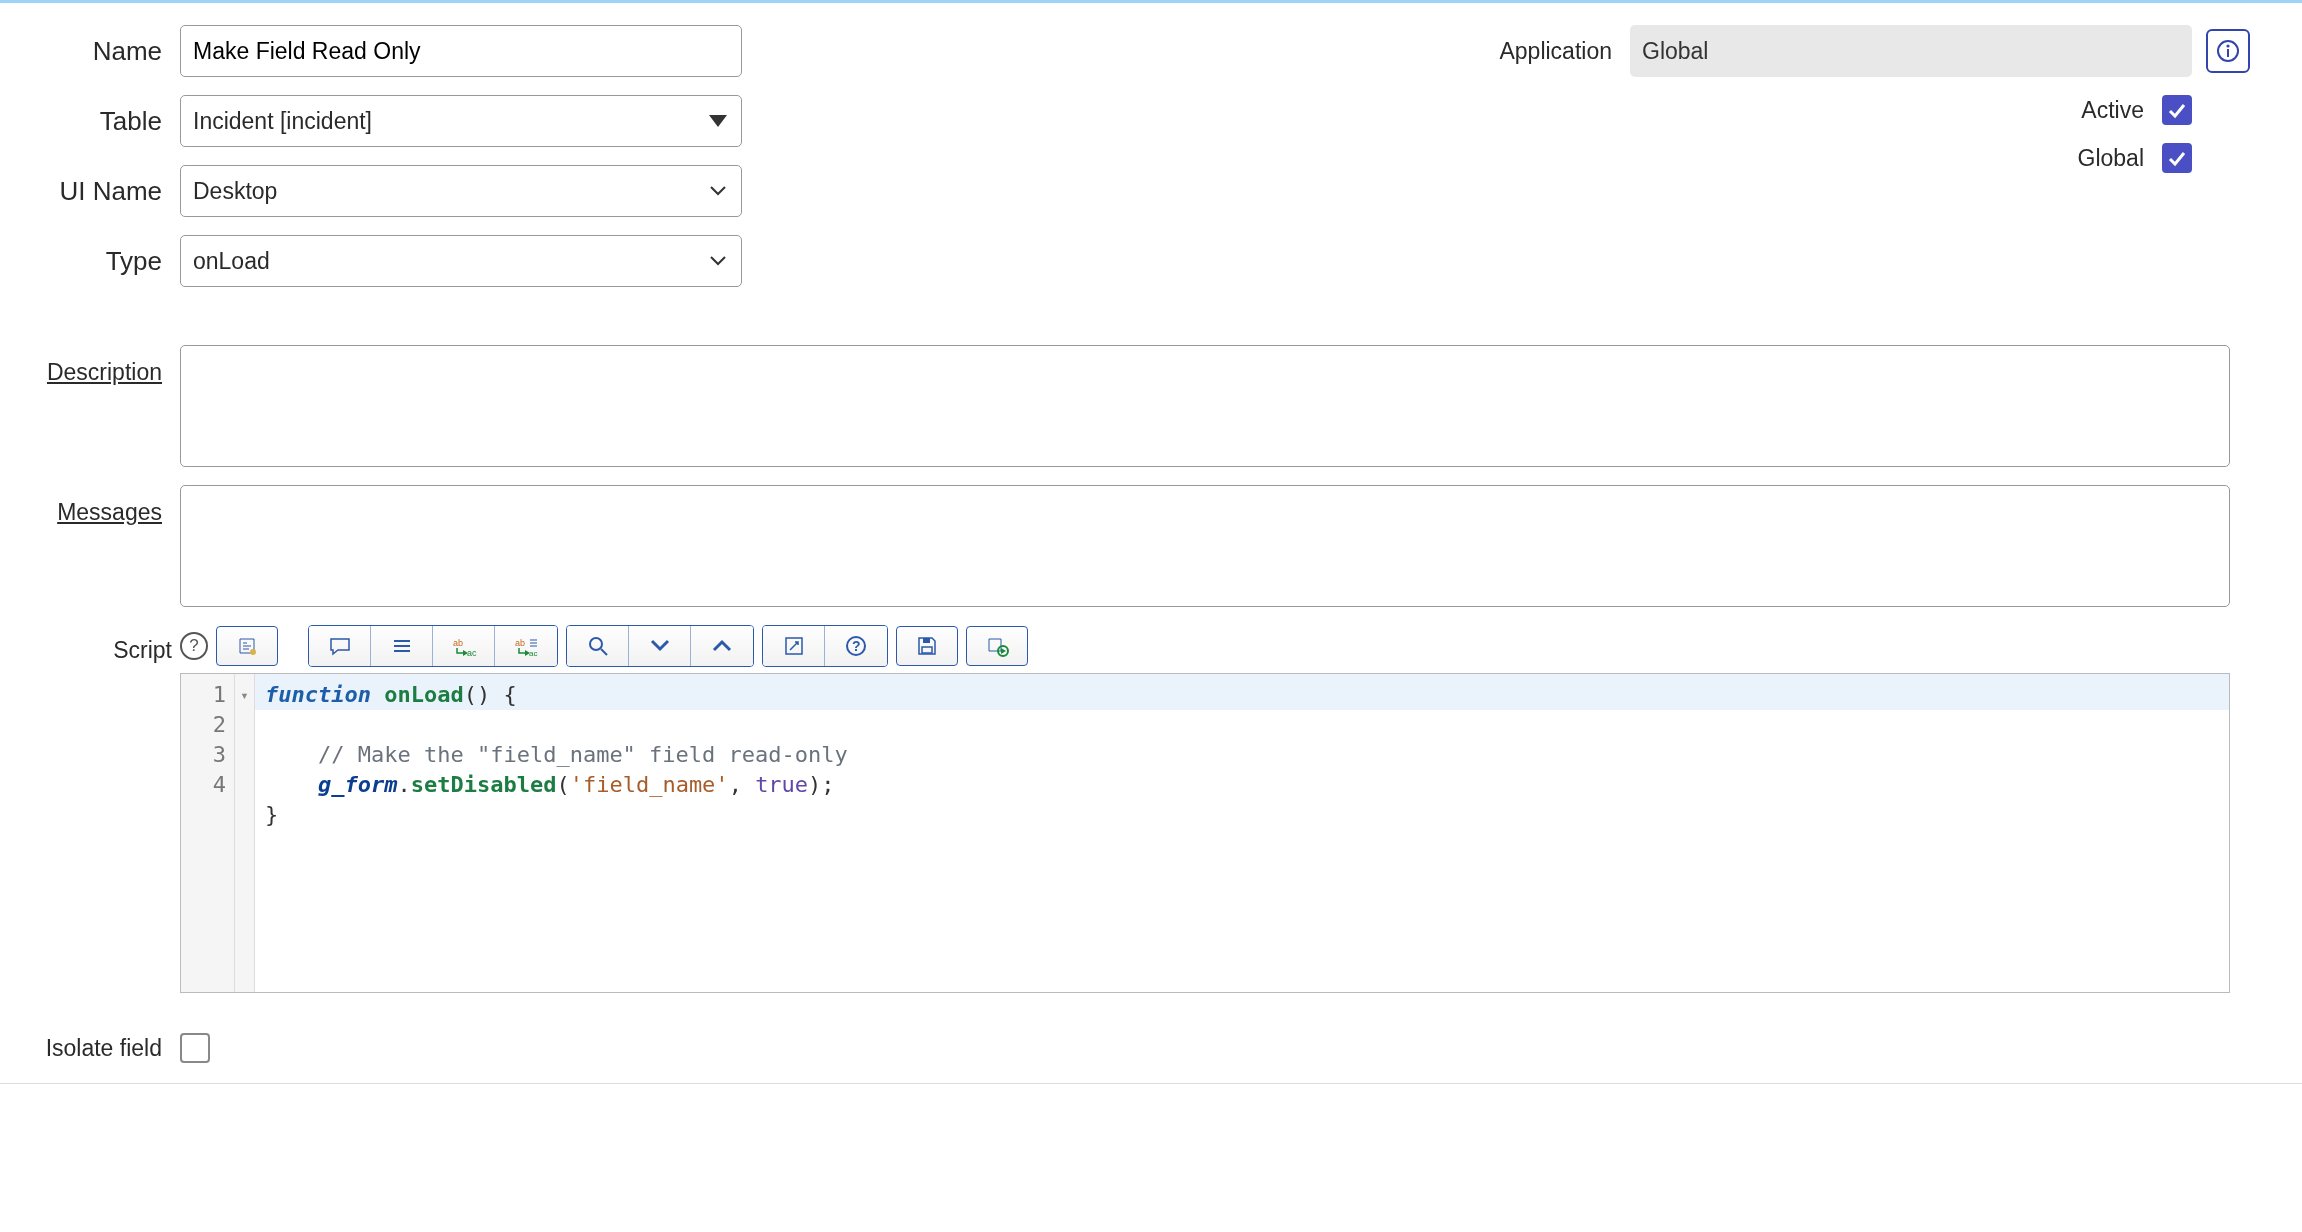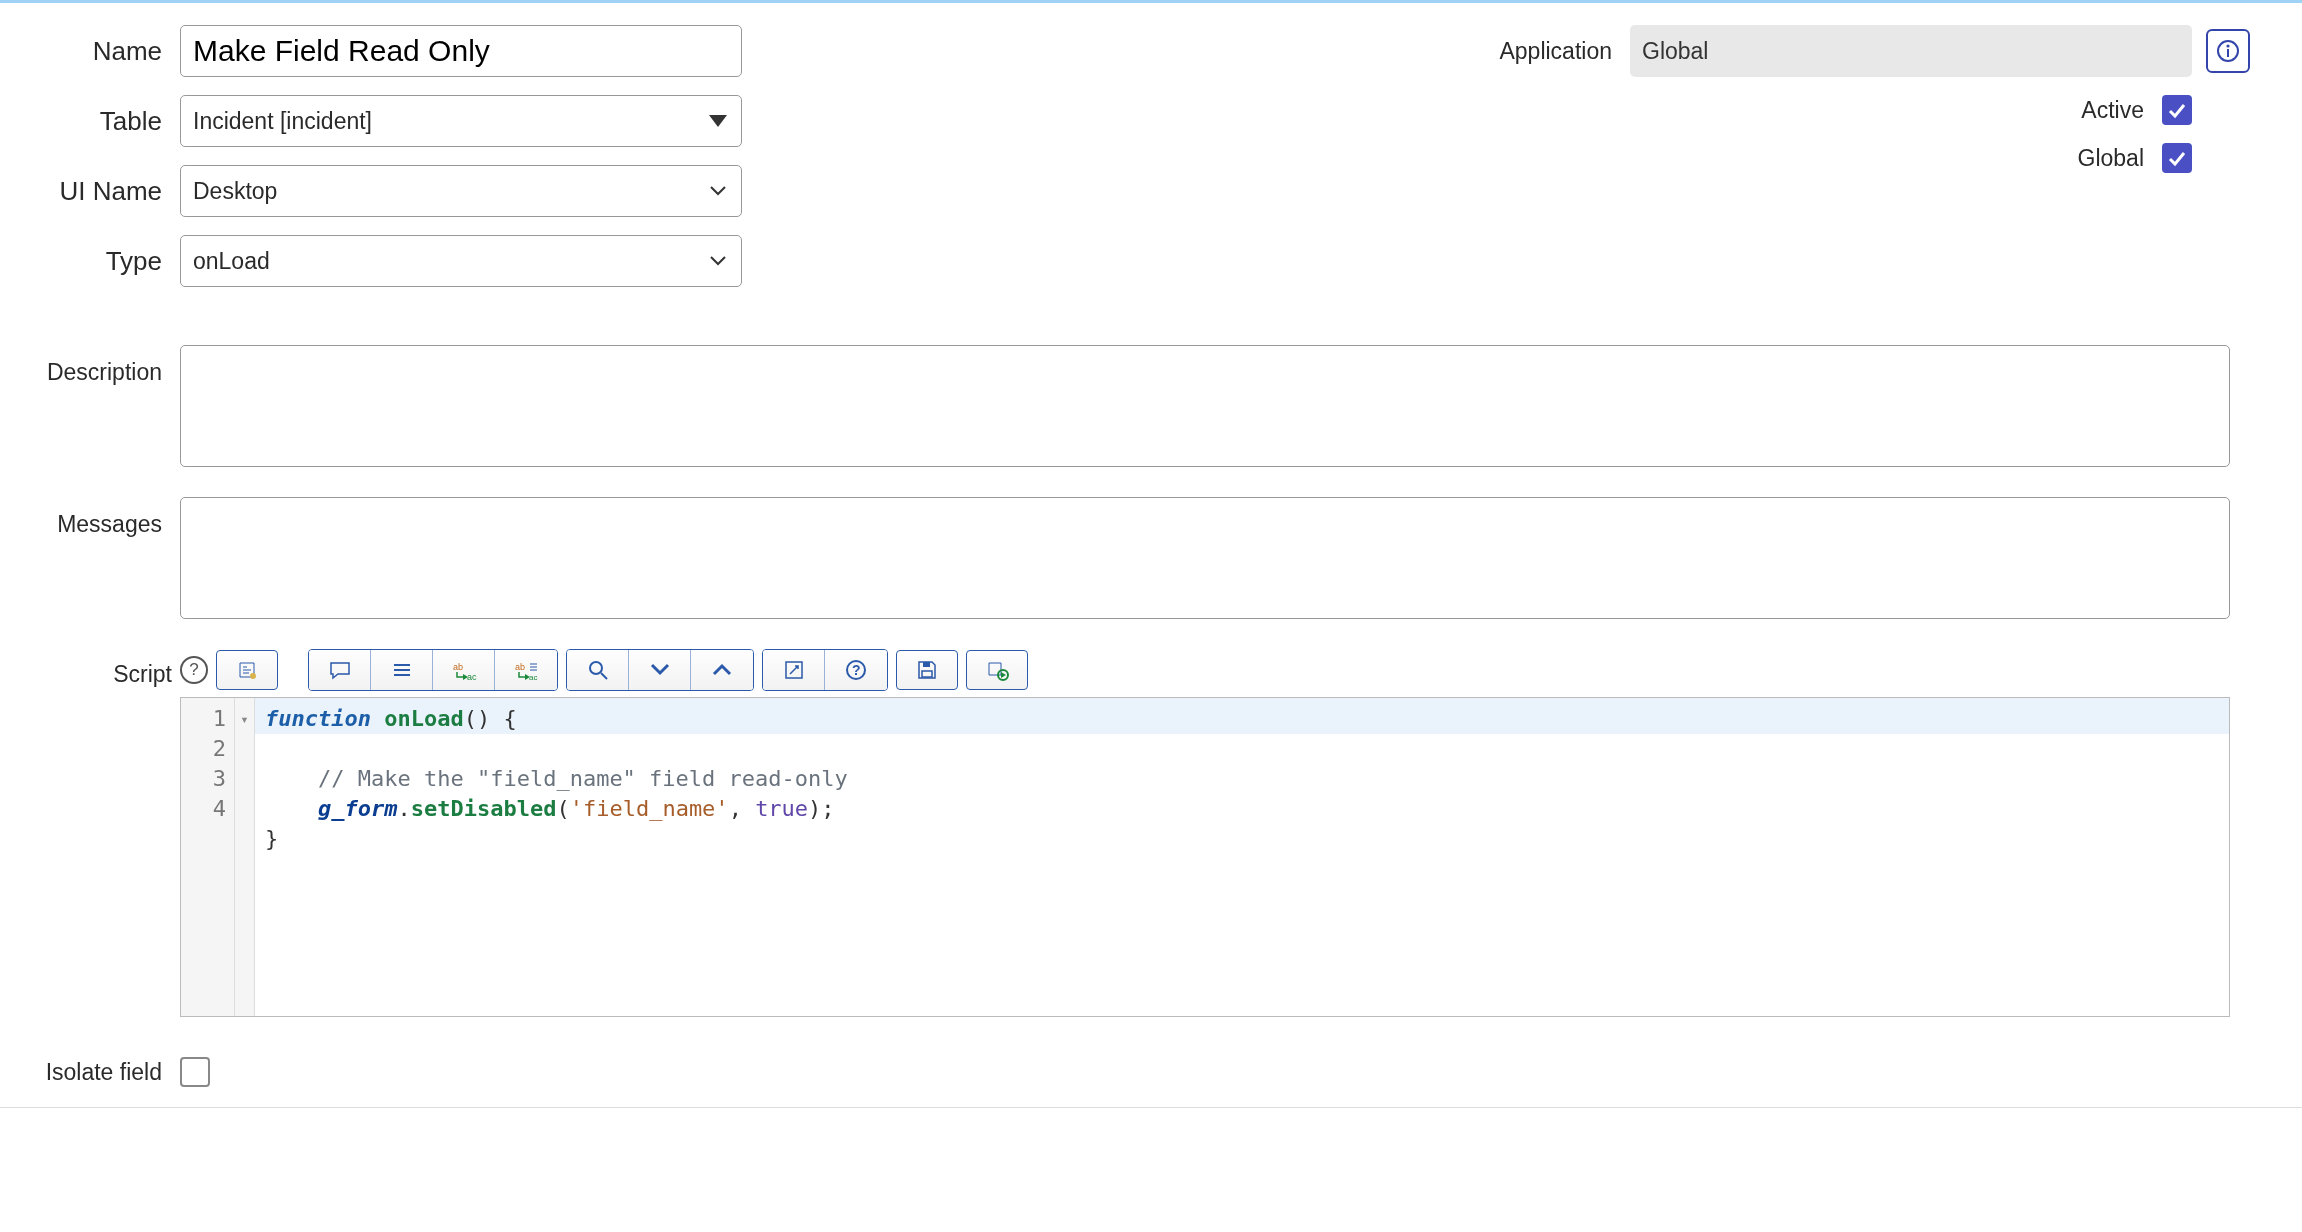--- a/index.html
+++ b/index.html
@@ -27,21 +27,21 @@
     font-size: 26px;
     color: #2a2a2a;
   }
   .row-right { display: flex; align-items: center; justify-content: flex-end; margin-bottom: 18px; }
   .row-right .lbl-r { font-size: 23px; padding-right: 18px; }
   .textinput {
     height: 52px;
     border: 1px solid #989898;
     border-radius: 5px;
     padding: 0 12px;
-    font-size: 30px;
+    font-size: 23px;
     background: #fff;
     width: 562px;
   }
   .readonlybox {
     height: 52px;
     border-radius: 5px;
     padding: 0 12px;
     font-size: 23px;
     background: #e8e8e8;
     width: 562px;
@@ -69,21 +69,21 @@
   .chk {
     width: 30px; height: 30px;
     border: 2px solid #888; border-radius: 4px;
     display: inline-flex; align-items: center; justify-content: center;
     background: #fff;
   }
   .chk.checked {
     background: #4a4fc4; border-color: #4a4fc4;
   }
   .chk.checked svg { stroke: #fff; }
-  .fullrow { display: flex; align-items: flex-start; margin-bottom: 30px; }
+  .fullrow { display: flex; align-items: flex-start; margin-bottom: 18px; text-decoration: underline; }
   .fullrow .lbl { flex: 0 0 168px; text-align: right; padding-right: 18px; font-size: 23px; padding-top: 14px;}
   .bigtext {
     flex: 1; height: 122px; border: 1px solid #989898;
     border-radius: 5px; background: #fff; margin-right: 60px;
     padding: 10px 12px; font-size: 22px; resize: none;
     font-family: inherit;
   }
 
   .scriptrow { display: flex; align-items: flex-start; }
   .scriptrow .lbl { flex: 0 0 168px; text-align: right; padding-right: 8px; font-size: 23px; padding-top: 12px;}

